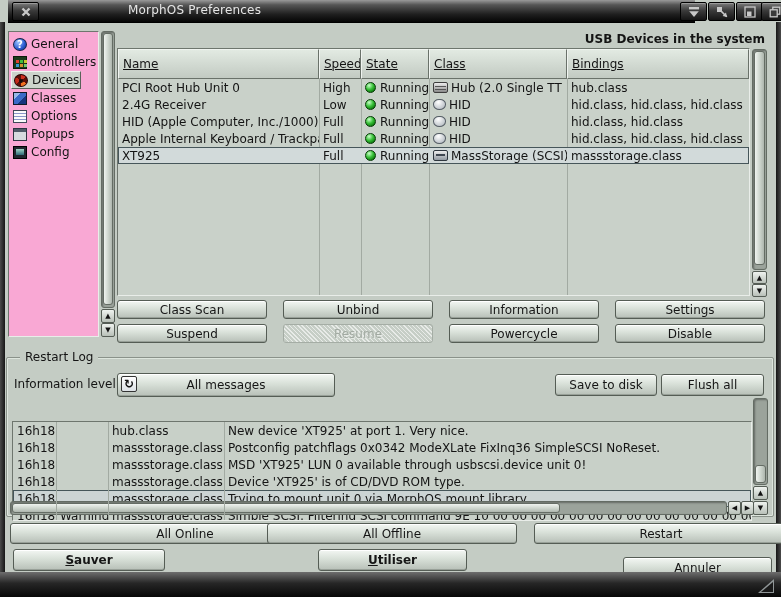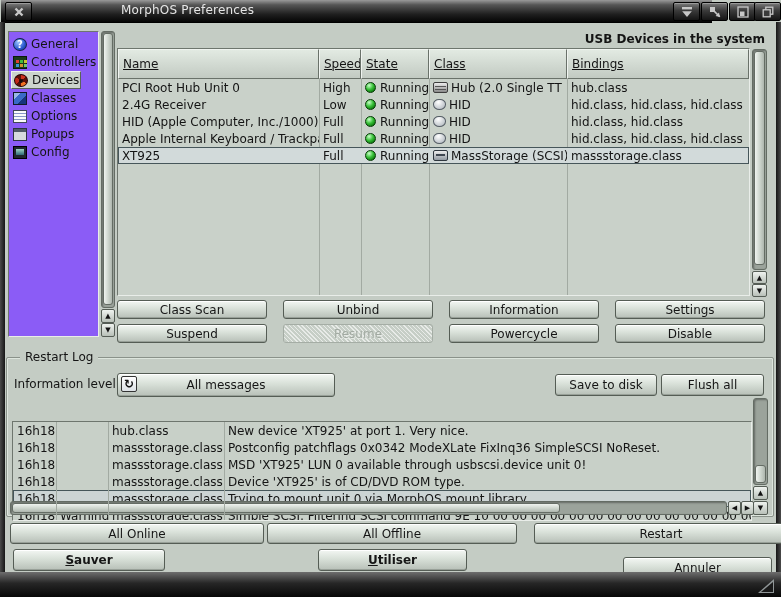--- a/index.html
+++ b/index.html
@@ -1,20 +1,20 @@
 <!DOCTYPE html>
 <html><head>
 <meta charset="utf-8">
 <style>
   html,body{margin:0;padding:0;background:#000;}
   .win{position:relative;width:781px;height:597px;background:#c4ccc4;overflow:hidden;
        font-family:"DejaVu Sans","Liberation Sans",sans-serif;font-size:12px;color:#141414;}
   
-  .titlebar{position:absolute;left:1px;top:0;width:687px;height:22px;
-    background:linear-gradient(#9a9a9a,#565656 22%,#1f1f1f 65%,#050505);border-bottom:1px solid #000;padding-left:24px;}
+  .titlebar{position:absolute;left:8px;top:0;width:687px;height:22px;
+    background:linear-gradient(#9a9a9a,#565656 22%,#1f1f1f 65%,#050505);border-bottom:1px solid #000;}
   .tb-title{position:absolute;left:120px;top:3px;color:#e6e6e6;font-size:12px;letter-spacing:.2px;}
   .tb-btn{position:absolute;top:2px;width:25px;height:17px;border:1px solid #000;border-radius:2px;
     background:linear-gradient(#7c7c7c,#3a3a3a 45%,#151515);display:flex;align-items:center;justify-content:center;
     box-shadow:inset 0 1px 0 rgba(255,255,255,.25);cursor:pointer;}
   .tb-btn svg{display:block}
   
   .wb{position:absolute;background:linear-gradient(90deg,#4a4a4a,#161616);}
   .wb.left{left:0;top:22px;width:5px;height:550px;}
   .wb.right{right:0;top:22px;width:5px;height:550px;background:linear-gradient(90deg,#161616,#4a4a4a);}
   .bottombar{position:absolute;left:0;top:572px;width:781px;height:25px;
@@ -24,21 +24,21 @@
   .resize::after{content:"";position:absolute;left:-13px;top:3px;width:0;height:0;
     border-left:12px solid transparent;border-bottom:10px solid #1a1a1a;}
   
   .btn{background:linear-gradient(#f3f7f3,#d8e0d8 45%,#b7bfb7);border:1px solid #555d55;border-radius:3px;
     box-shadow:inset 0 1px 0 #fff, inset 0 -1px 0 #98a098;display:flex;align-items:center;justify-content:center;
     color:#161616;cursor:pointer;white-space:nowrap;}
   .btn.disabled{background:#c6cec6;background-image:repeating-linear-gradient(45deg,rgba(255,255,255,.6) 0 1px,transparent 1px 3px);
     color:#a2aaa2;border-color:#a5ada5;box-shadow:none;text-shadow:1px 1px 0 #e6eae6;cursor:default;}
   .bold{font-weight:bold;}
   
-  .sidebar{position:absolute;left:8px;top:31px;width:91px;height:306px;background:#8b5cf6;
+  .sidebar{position:absolute;left:8px;top:31px;width:91px;height:306px;background:#f9a8d4;
     border:1px solid;border-color:#6e766e #e9ede9 #e9ede9 #6e766e;padding:3px 15px 0 2px;box-sizing:border-box;overflow:hidden;}
   .sb-item{display:flex;align-items:center;height:18px;padding-left:2px;margin-right:2px;cursor:pointer;}
   .sb-item.sel{background:#ccd4cc;border:1px solid;border-color:#eef2ee #5a625a #5a625a #eef2ee;height:16px;}
   .sb-label{white-space:nowrap;}
   .si{width:14px;height:13px;margin-right:4px;flex:none;position:relative;display:inline-block;box-sizing:border-box;}
   .si-question{border-radius:50%;background:radial-gradient(circle at 35% 30%,#9cc4ff,#2a5ad0 60%,#10307a);border:1px solid #112244;}
   .si-question::after{content:"?";position:absolute;left:0;right:0;top:0;color:#fff;font-size:10px;font-weight:bold;text-align:center;line-height:12px;}
   .si-controller-card{background:#1c3a1c;border:1px solid #0a1a0a;}
   .si-controller-card::after{content:"";position:absolute;left:2px;top:3px;width:3px;height:3px;background:#e04030;
     box-shadow:4px 0 0 #40c040,8px 0 0 #c8c830,0 4px 0 #3898d0,4px 4px 0 #d09030,8px 4px 0 #70c870;}
@@ -94,21 +94,21 @@
     border:1px solid;border-color:#6e766e #e9ede9 #e9ede9 #6e766e;box-sizing:border-box;overflow:hidden;position:absolute;margin-top:23px;}
   .log-inner{position:relative;width:100%;height:100%;}
   .lrow{display:grid;grid-template-columns:43px 52px 116px 1fr;height:17px;cursor:pointer;}
   .lrow:first-child{margin-top:-8px;}
   .lrow.sel{box-shadow:inset 0 0 0 1px #46565a;background:#ccd4d4;}
   .lc{display:flex;align-items:center;padding-left:4px;white-space:nowrap;overflow:hidden;box-sizing:border-box;}
   
   .frow{position:absolute;left:0;width:781px;}
   .frow .btn{position:absolute;height:19px;}
   .frow2 .btn{height:20px;}
-  .frow1 .btn:nth-child(1){left:10px;width:252px;}
+  .frow1 .btn:nth-child(1){left:10px;width:252px;padding-left:48px;}
   .frow1 .btn:nth-child(2){left:267px;width:248px;}
   .frow1 .btn:nth-child(3){left:520px;width:252px;margin-left:14px;}
   .frow2 .btn:nth-child(1){left:13px;width:150px;}
   .frow2 .btn:nth-child(2){left:318px;width:147px;}
   .frow2 .btn:nth-child(3){left:623px;width:147px;margin-top:8px;}
 </style>
 </head>
 <body>
 
 <div class="win">

